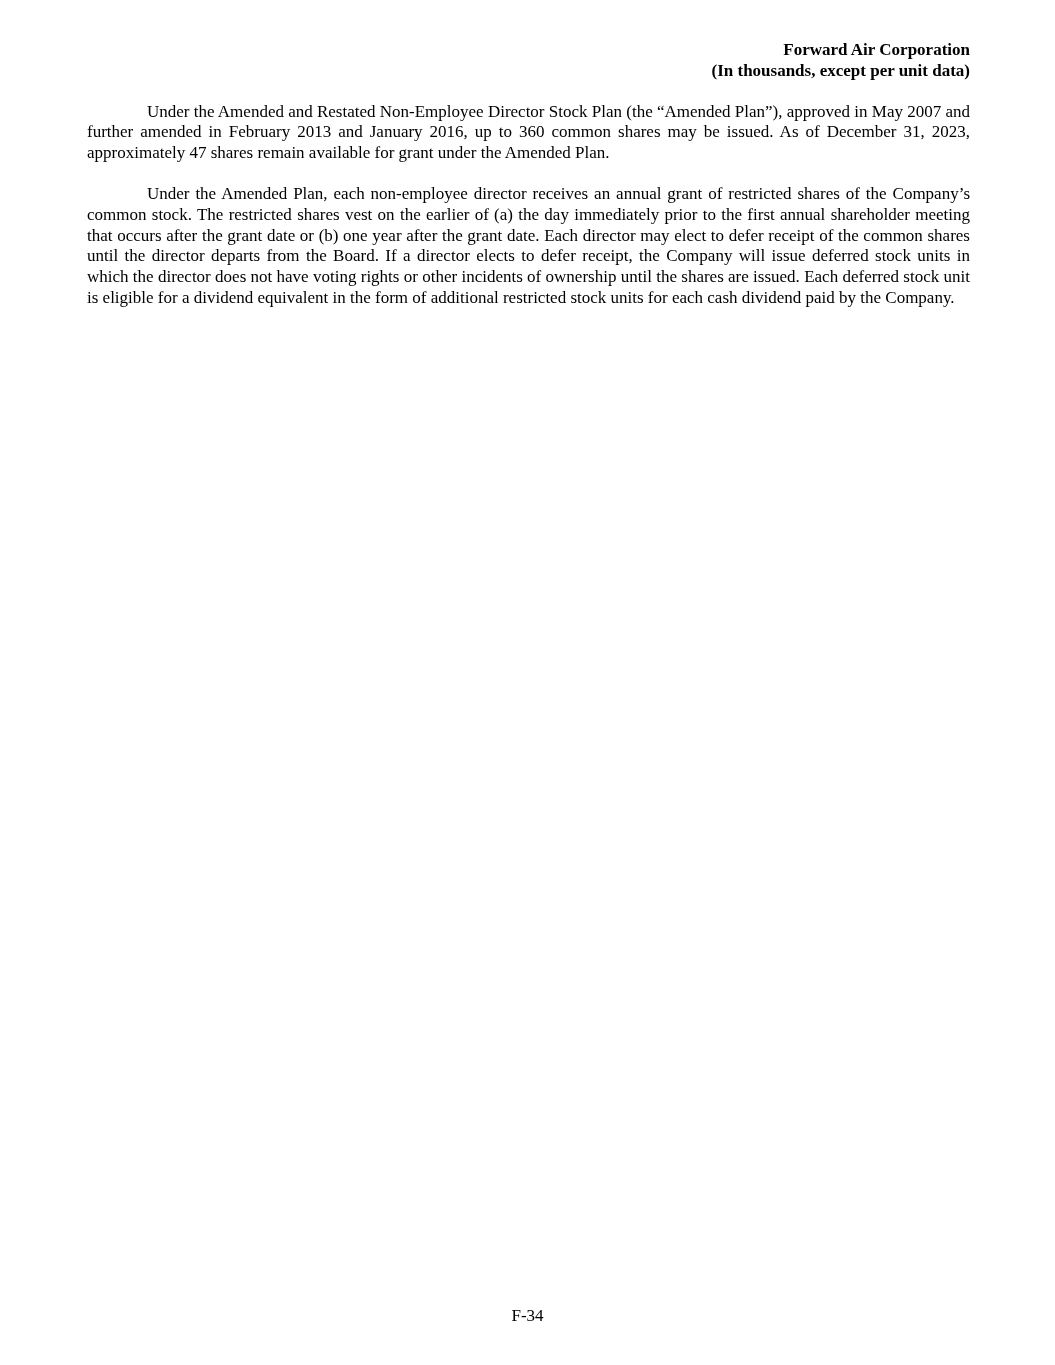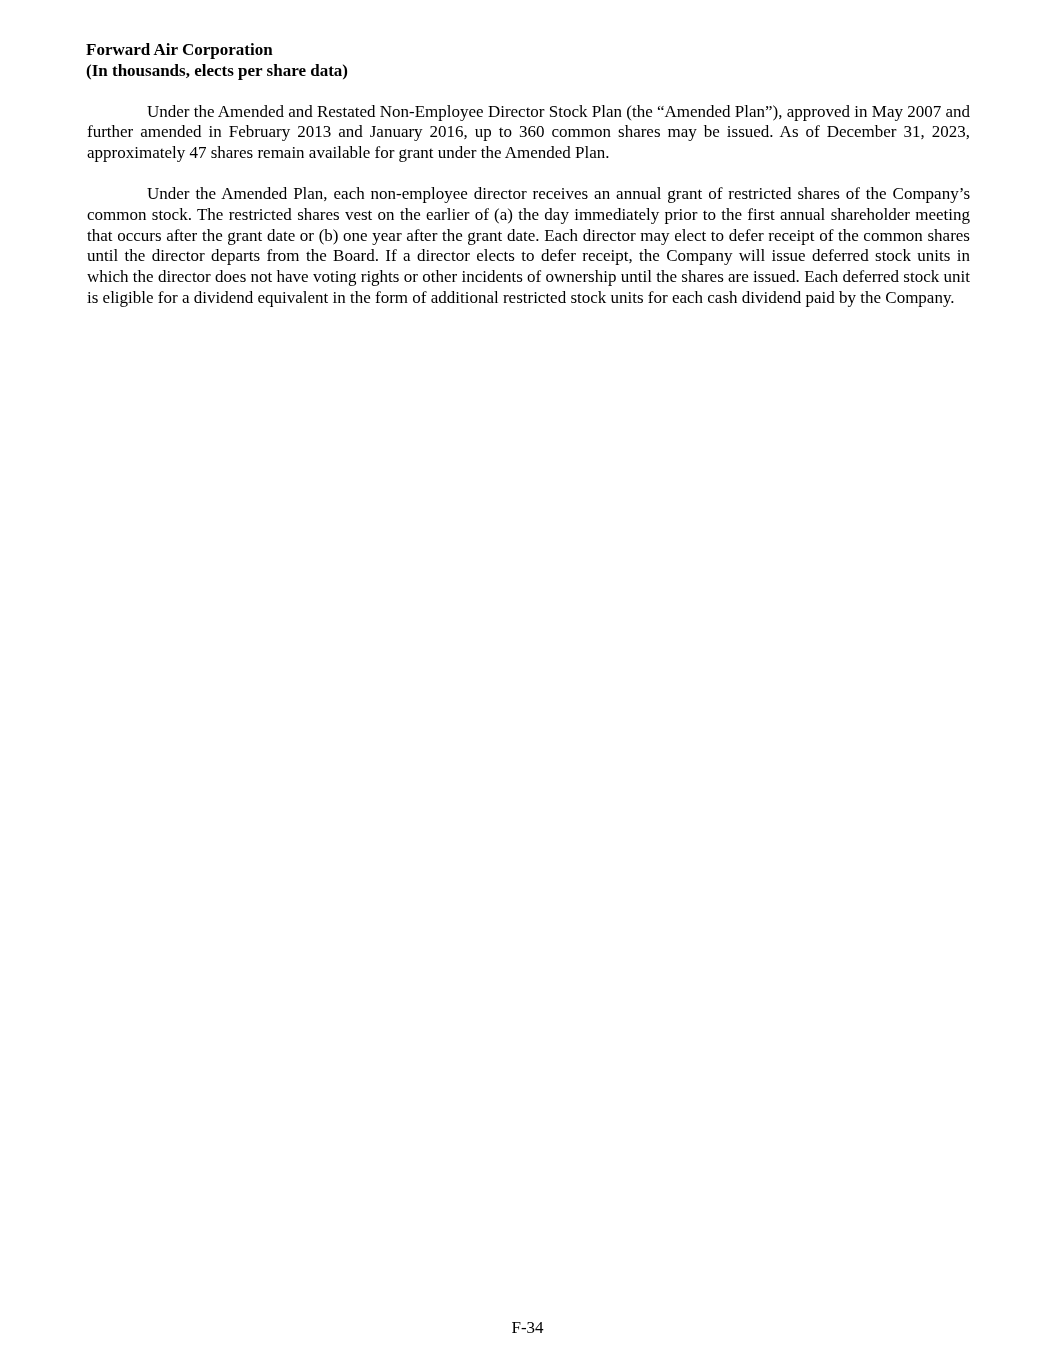--- a/index.html
+++ b/index.html
@@ -16,55 +16,55 @@
     font-family: "Liberation Serif", "DejaVu Serif", serif;
     font-size: 17px;
     line-height: 20.8px;
     box-sizing: border-box;
     overflow: hidden;
   }
   .content {
     padding: 40px 85px 0 86px; 
   }
   .doc-header {
-    text-align: left;
+    text-align: right;
     font-weight: bold;
   }
   .doc-header div {
     margin: 0;
   }
   .section-heading {
     font-style: italic;
     font-weight: normal;
     font-size: 17px;
     margin: 38px 0 0 0;
   }
   .body-para {
     text-align: justify;
     text-indent: 60px;
     margin: 20px 0 0 1px;
   }
   .page-footer {
     position: absolute;
     left: 0;
-    bottom: 26px;
+    bottom: 38px;
     width: 100%;
     text-align: center;
     margin-top: 46px;
   }
 </style>
 </head>
 <body>
 
 <div class="page">
   <div class="content">
 
     <header class="doc-header">
       <div>Forward Air Corporation</div>
-      <div>(In thousands, elects per share data)</div>
+      <div>(In thousands, except per unit data)</div>
     </header>
 
 
     <p class="body-para">Under the Amended and Restated Non-Employee Director Stock Plan (the “Amended Plan”), approved in May 2007 and further amended in February 2013 and January 2016, up to 360 common shares may be issued. As of December 31, 2023, approximately 47 shares remain available for grant under the Amended Plan.</p>
 
     <p class="body-para">Under the Amended Plan, each non-employee director receives an annual grant of restricted shares of the Company’s common stock. The restricted shares vest on the earlier of (a) the day immediately prior to the first annual shareholder meeting that occurs after the grant date or (b) one year after the grant date. Each director may elect to defer receipt of the common shares until the director departs from the Board. If a director elects to defer receipt, the Company will issue deferred stock units in which the director does not have voting rights or other incidents of ownership until the shares are issued. Each deferred stock unit is eligible for a dividend equivalent in the form of additional restricted stock units for each cash dividend paid by the Company.</p>
 
   </div>
 
   <footer class="page-footer">F-34</footer>

